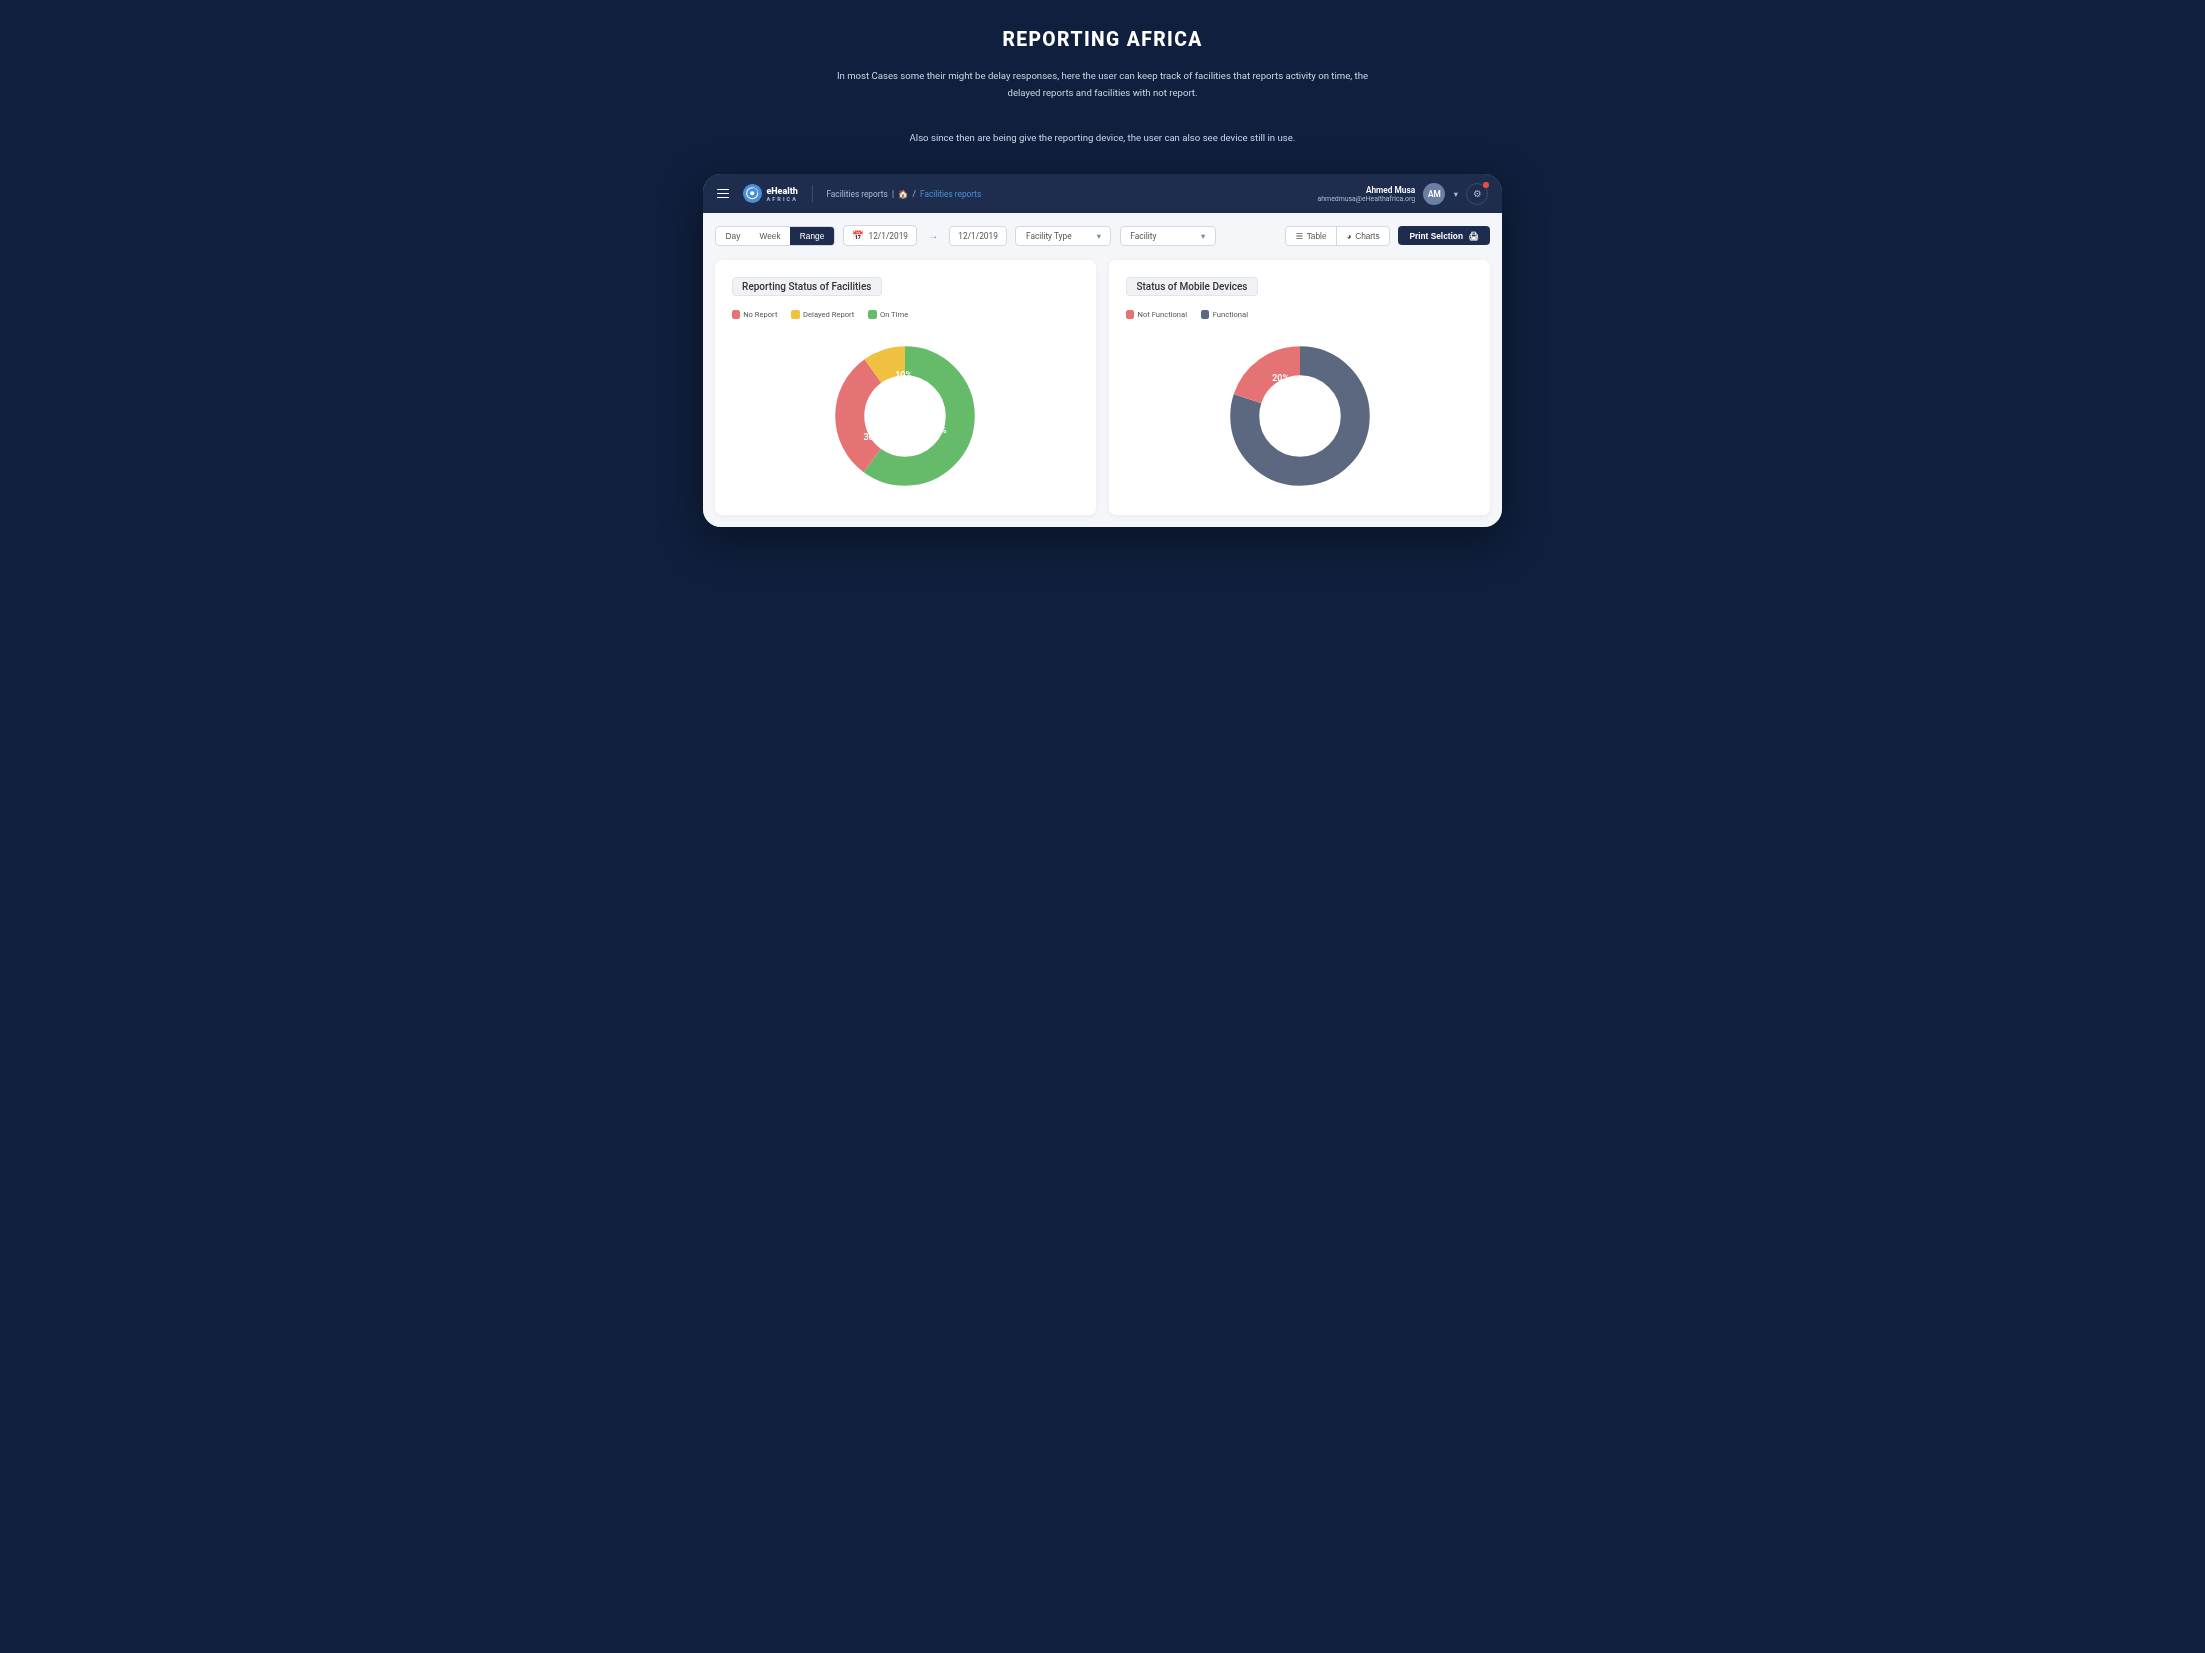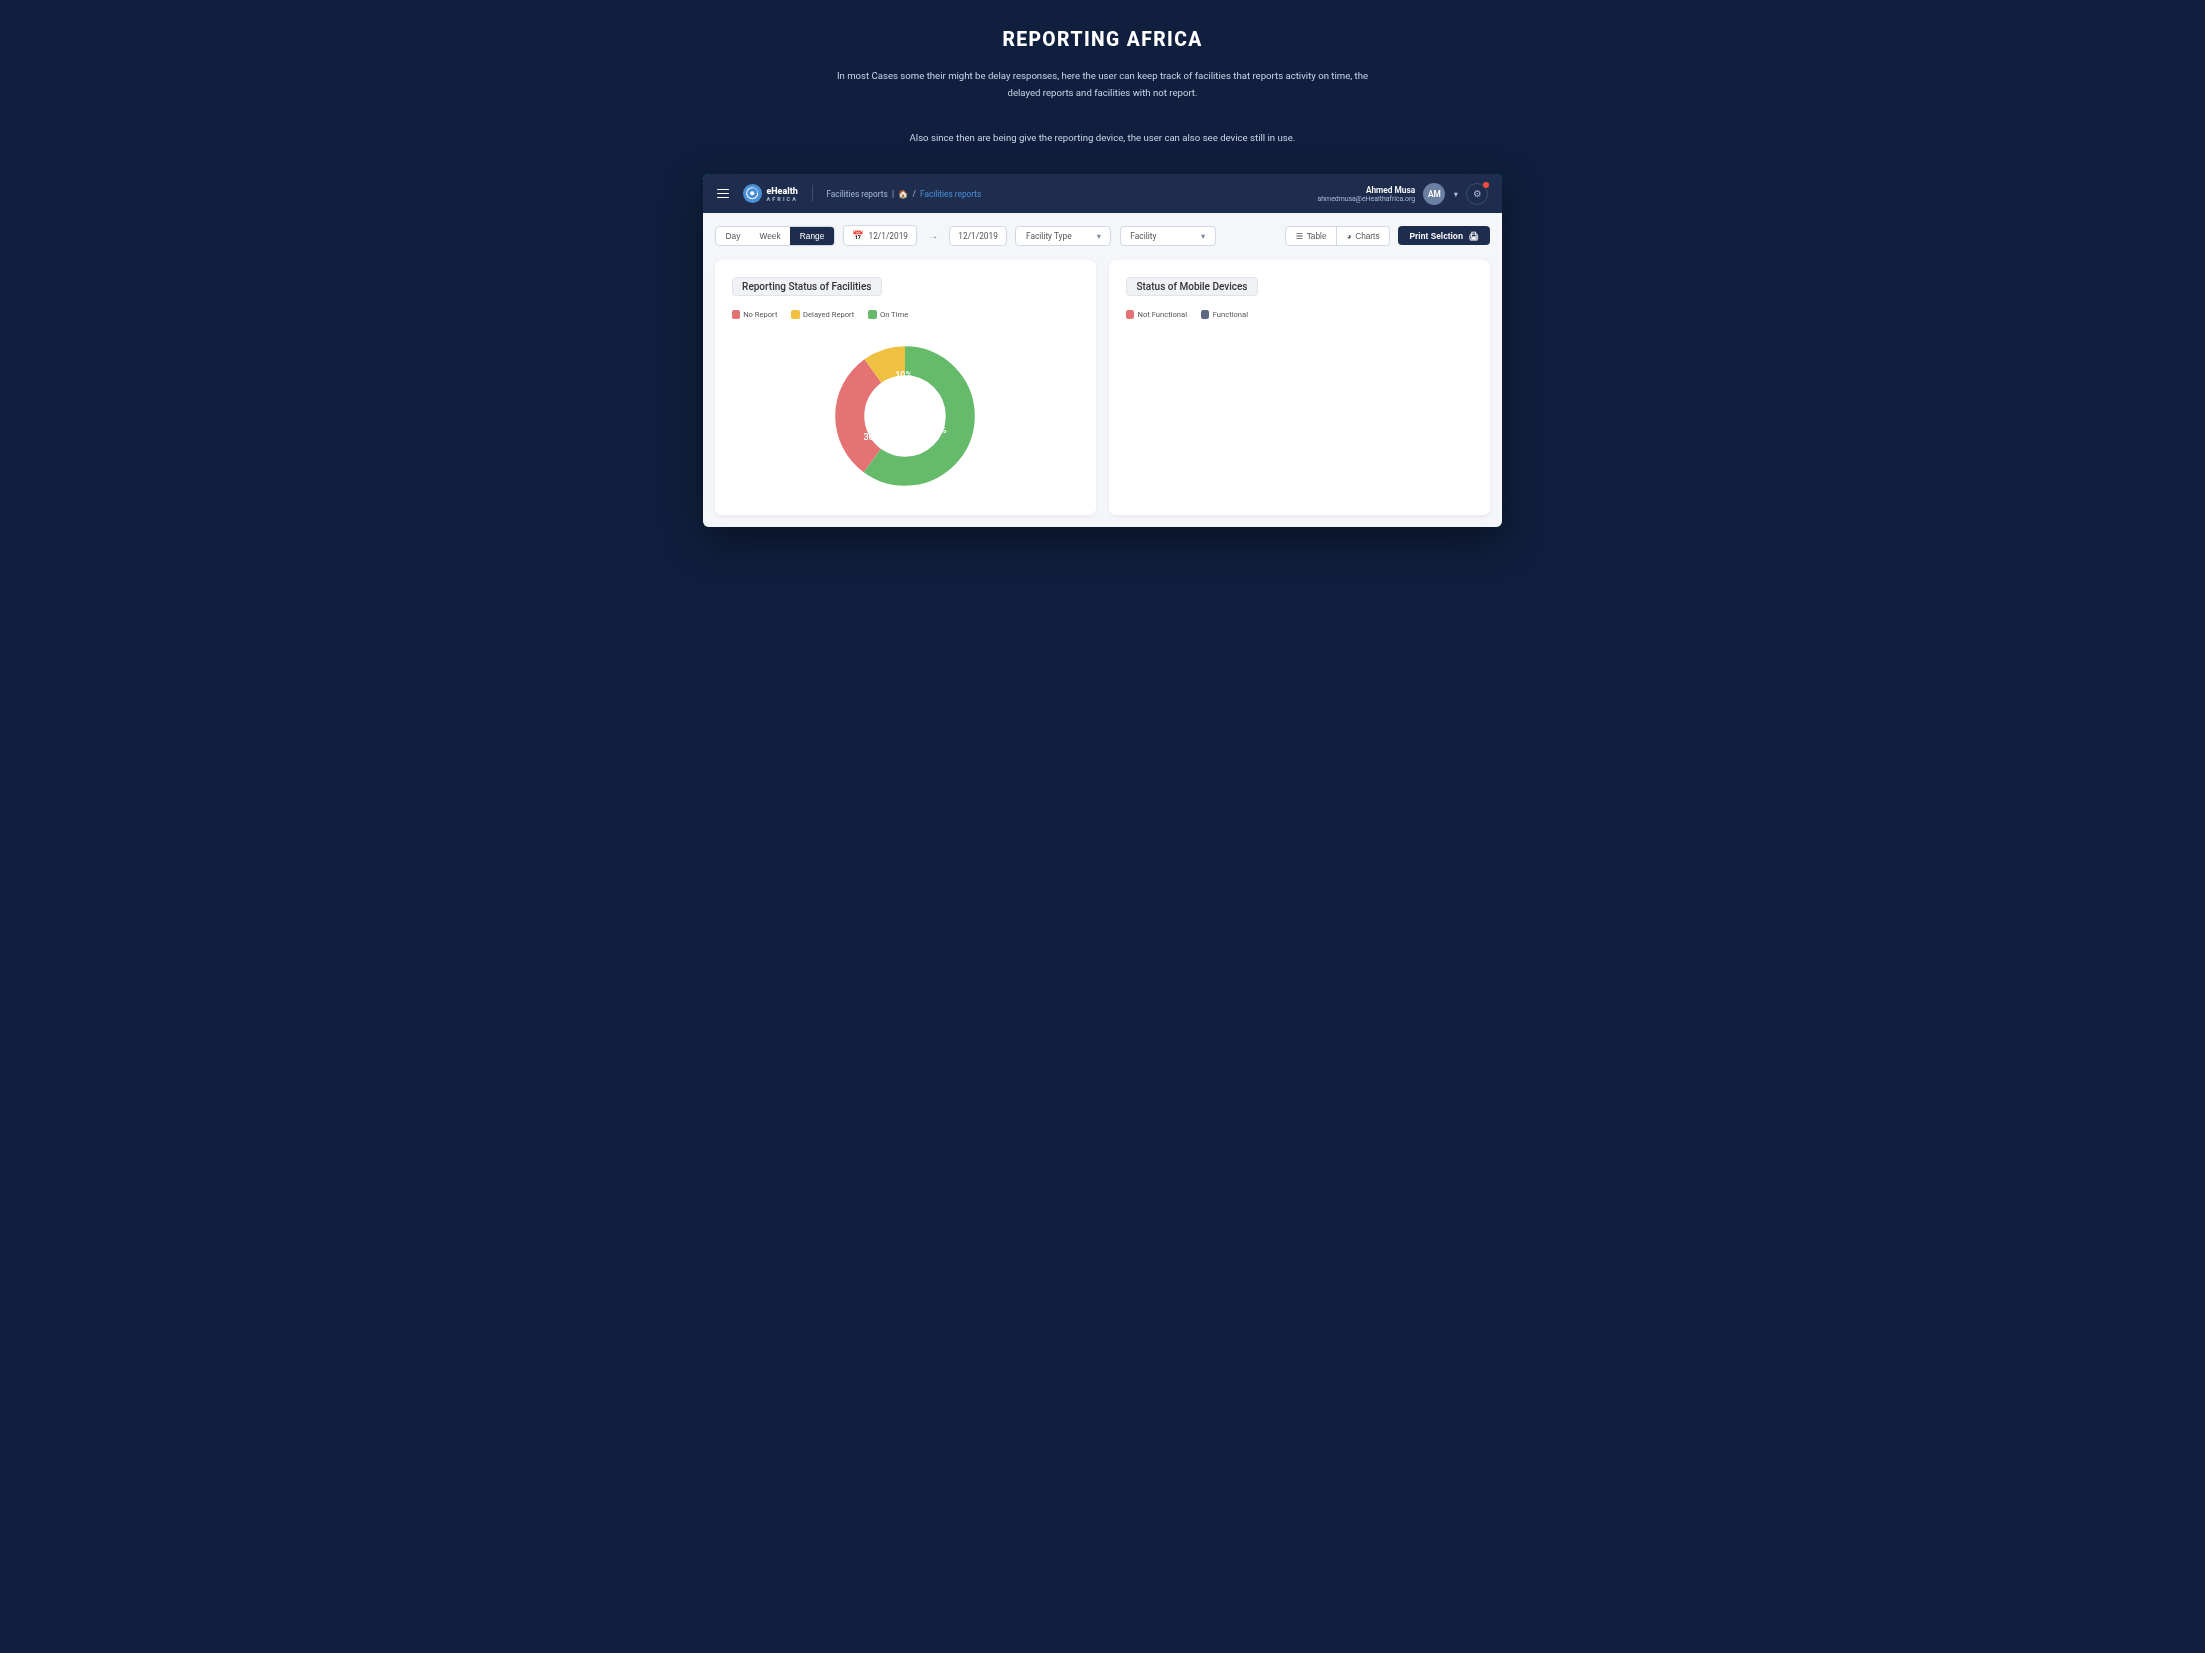--- a/index.html
+++ b/index.html
@@ -26,21 +26,21 @@
       color: #c8d6e8;
       font-size: 9.6px;
       text-align: center;
       line-height: 1.8;
       max-width: 538px;
       margin-bottom: 27.6px;
     }
 
     .app-window {
       background: #22c55e;
-      border-radius: 6px;
+      border-radius: 18px;
       width: 100%;
       max-width: 799px;
       box-shadow: 0 13.8px 41px rgba(0,0,0,0.4);
       overflow: hidden;
     }
 
     
     .navbar {
       background: #1e2d4d;
       display: flex;
@@ -506,18 +506,32 @@
           <div class="legend-item">
             <div class="legend-dot" style="background:#e57373;"></div>
             <span>Not Functional</span>
           </div>
           <div class="legend-item">
             <div class="legend-dot" style="background:#5c6880;"></div>
             <span>Functional</span>
           </div>
         </div>
 
+        <div class="chart-container">
+
+          <svg class="donut-svg" viewBox="0 0 220 220">
+
+            <circle cx="110" cy="110" r="80" fill="none" stroke="#5c6880" stroke-width="42" stroke-dasharray="402.12 502.65" stroke-dashoffset="0" transform="rotate(-90 110 110)"></circle>
+
+            <circle cx="110" cy="110" r="80" fill="none" stroke="#e57373" stroke-width="42" stroke-dasharray="100.53 502.65" stroke-dashoffset="-402.12" transform="rotate(-90 110 110)"></circle>
+
+            <circle cx="110" cy="110" r="58" fill="white"></circle>
+
+            <text x="122" y="160" text-anchor="middle" fill="white" font-size="13" font-weight="600">80%</text>
+            <text x="82" y="60" text-anchor="middle" fill="white" font-size="13" font-weight="600">20%</text>
+          </svg>
+        </div>
       </div>
 
     </div>
   </div>
 </div>
 
 
 </body></html>

